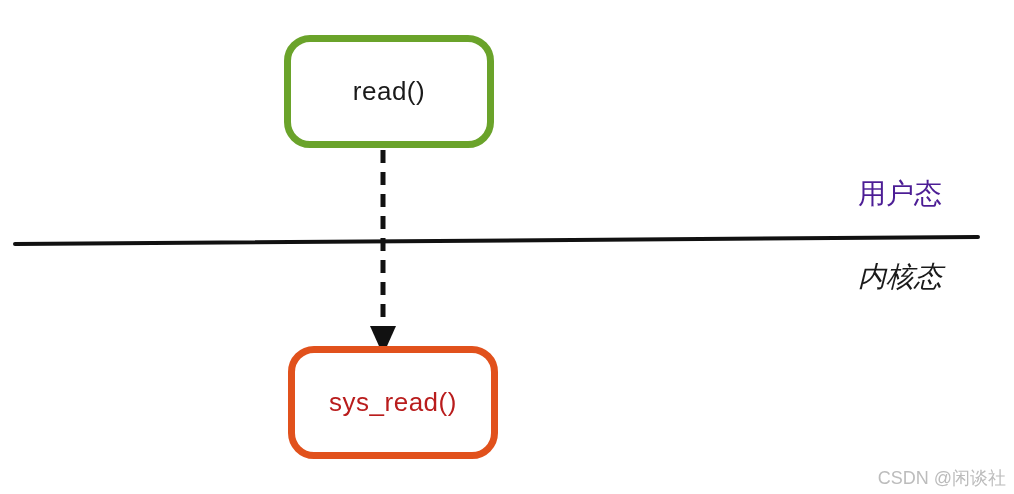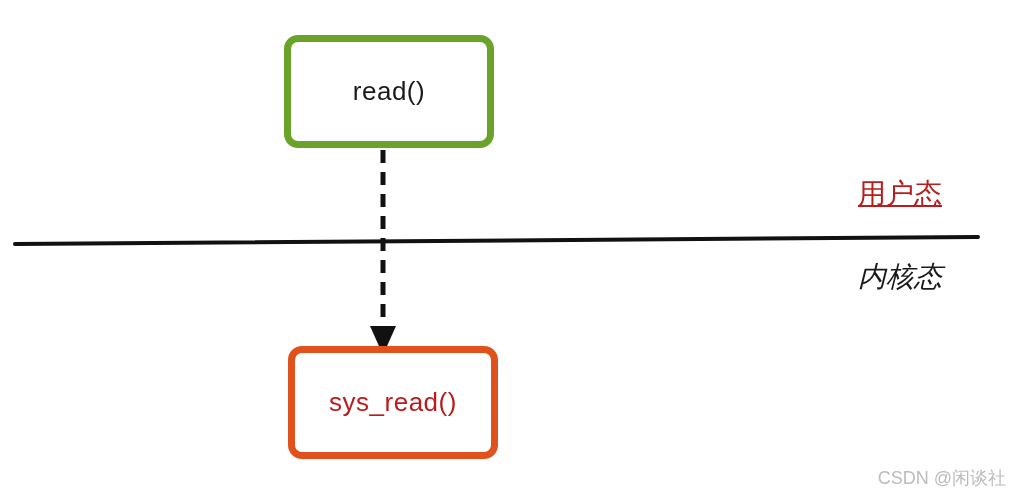--- a/index.html
+++ b/index.html
@@ -22,21 +22,21 @@
     width: 1014px;
     height: 494px;
     pointer-events: none;
   }
   .node {
     position: absolute;
     box-sizing: border-box;
     width: 210px;
     height: 113px;
     border: 7px solid #888888;
-    border-radius: 14px;
+    border-radius: 26px;
     background: #ffffff;
     display: flex;
     align-items: center;
     justify-content: center;
     font-size: 26px;
     color: #1a1a1a;
     letter-spacing: 0.5px;
   }
   .node-read {
     left: 284px;
@@ -81,19 +81,19 @@
   </svg>
 
   <div class="node node-read" style="border-color: rgb(106, 163, 42);">
     <span style="color: rgb(26, 26, 26);">read()</span>
   </div>
 
   <div class="node node-sysread" style="border-color: rgb(225, 81, 28);">
     <span style="color: #b91c1c;">sys_read()</span>
   </div>
 
-  <div class="mode-label mode-label-user" style="color: #b91c1c; text-decoration: underline;">用户态</div>
+  <div class="mode-label mode-label-user" style="color: #4c1d95;">用户态</div>
 
   <div class="mode-label mode-label-kernel" style="color: rgb(26, 26, 26); font-style: italic;">内核态</div>
 
   <div class="watermark" style="color: rgb(188, 188, 188);">CSDN @闲谈社</div>
 
 </div>
 
 </body></html>

